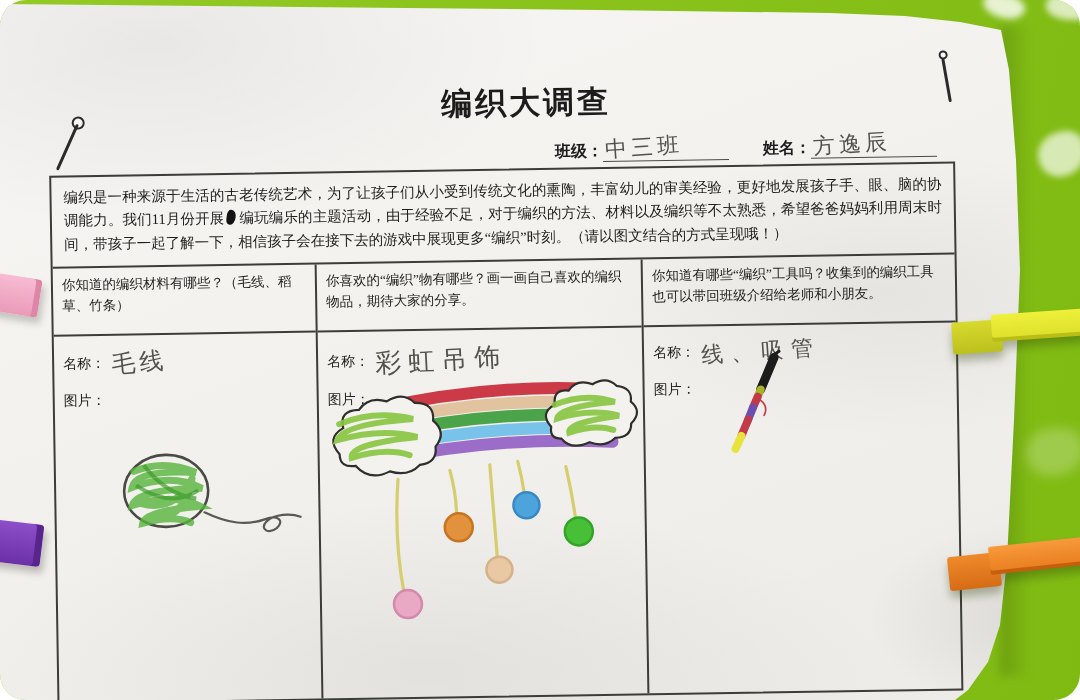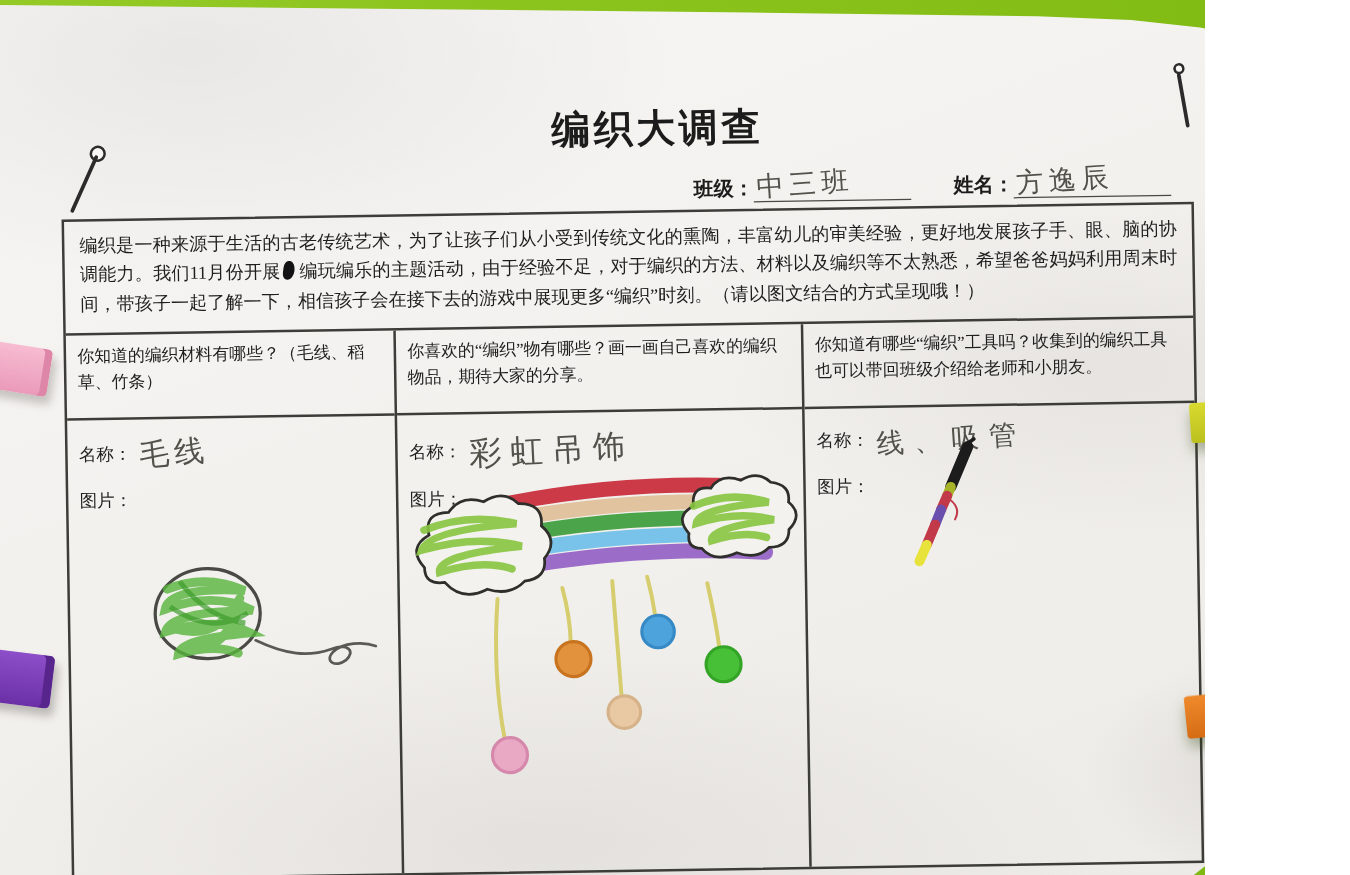--- a/index.html
+++ b/index.html
@@ -1,18 +1,18 @@
 <!DOCTYPE html>
 <html><head>
 <meta charset="utf-8">
 <style>
   html,body{margin:0;padding:0;}
   body{width:1080px;height:700px;overflow:hidden;font-family:"Liberation Serif",serif;}
-  .stage{position:relative;width:964px;height:700px;overflow:hidden;
-    background:linear-gradient(100deg,#95ca26 0%,#8ac31c 45%,#7fba12 100%);}
+  .stage{position:relative;width:1080px;height:700px;overflow:hidden;
+    background:linear-gradient(100deg,#95ca26 0%,#8ac31c 45%,#7fba12 100%);border-radius:26px;}
   
   .smudge{position:absolute;background:rgba(255,255,255,.8);border-radius:50% 40% 55% 45%;filter:blur(3px);}
   .smudge.s1{left:983px;top:-6px;width:42px;height:24px;transform:rotate(18deg);}
   .smudge.s2{left:1046px;top:-10px;width:60px;height:30px;opacity:.9;}
   .smudge.s3{left:1038px;top:132px;width:48px;height:44px;transform:rotate(-14deg);opacity:.85;}
   .smudge.s4{left:1026px;top:428px;width:58px;height:48px;opacity:.3;filter:blur(6px);}
   
   .edge-shadow{position:absolute;left:1000px;top:26px;width:30px;height:650px;
     background:linear-gradient(90deg,rgba(55,85,8,.28),rgba(55,85,8,0));filter:blur(4px);}
   

